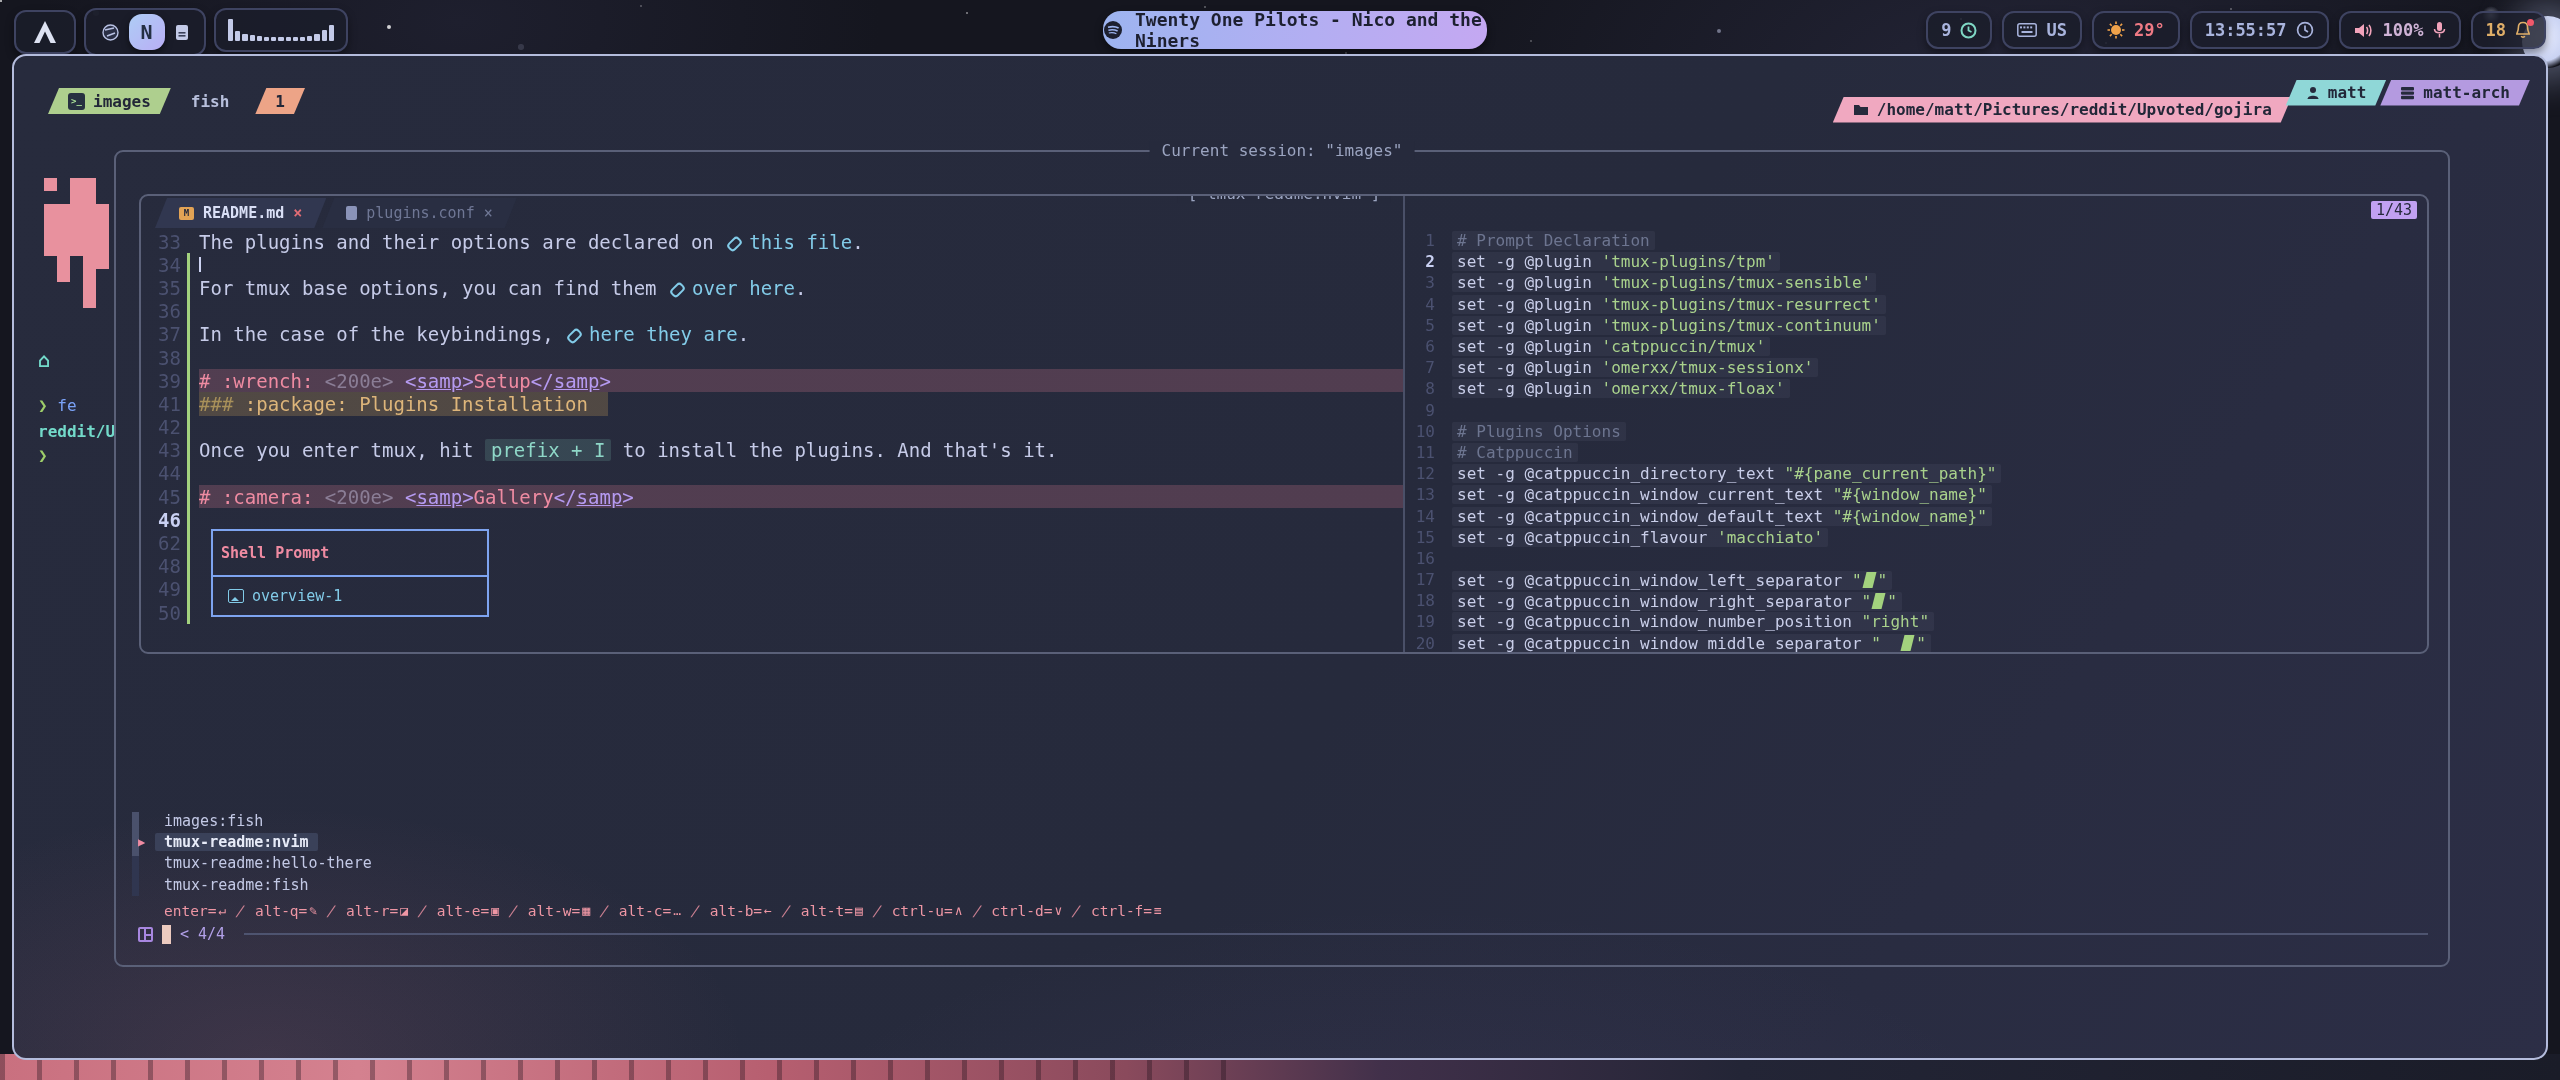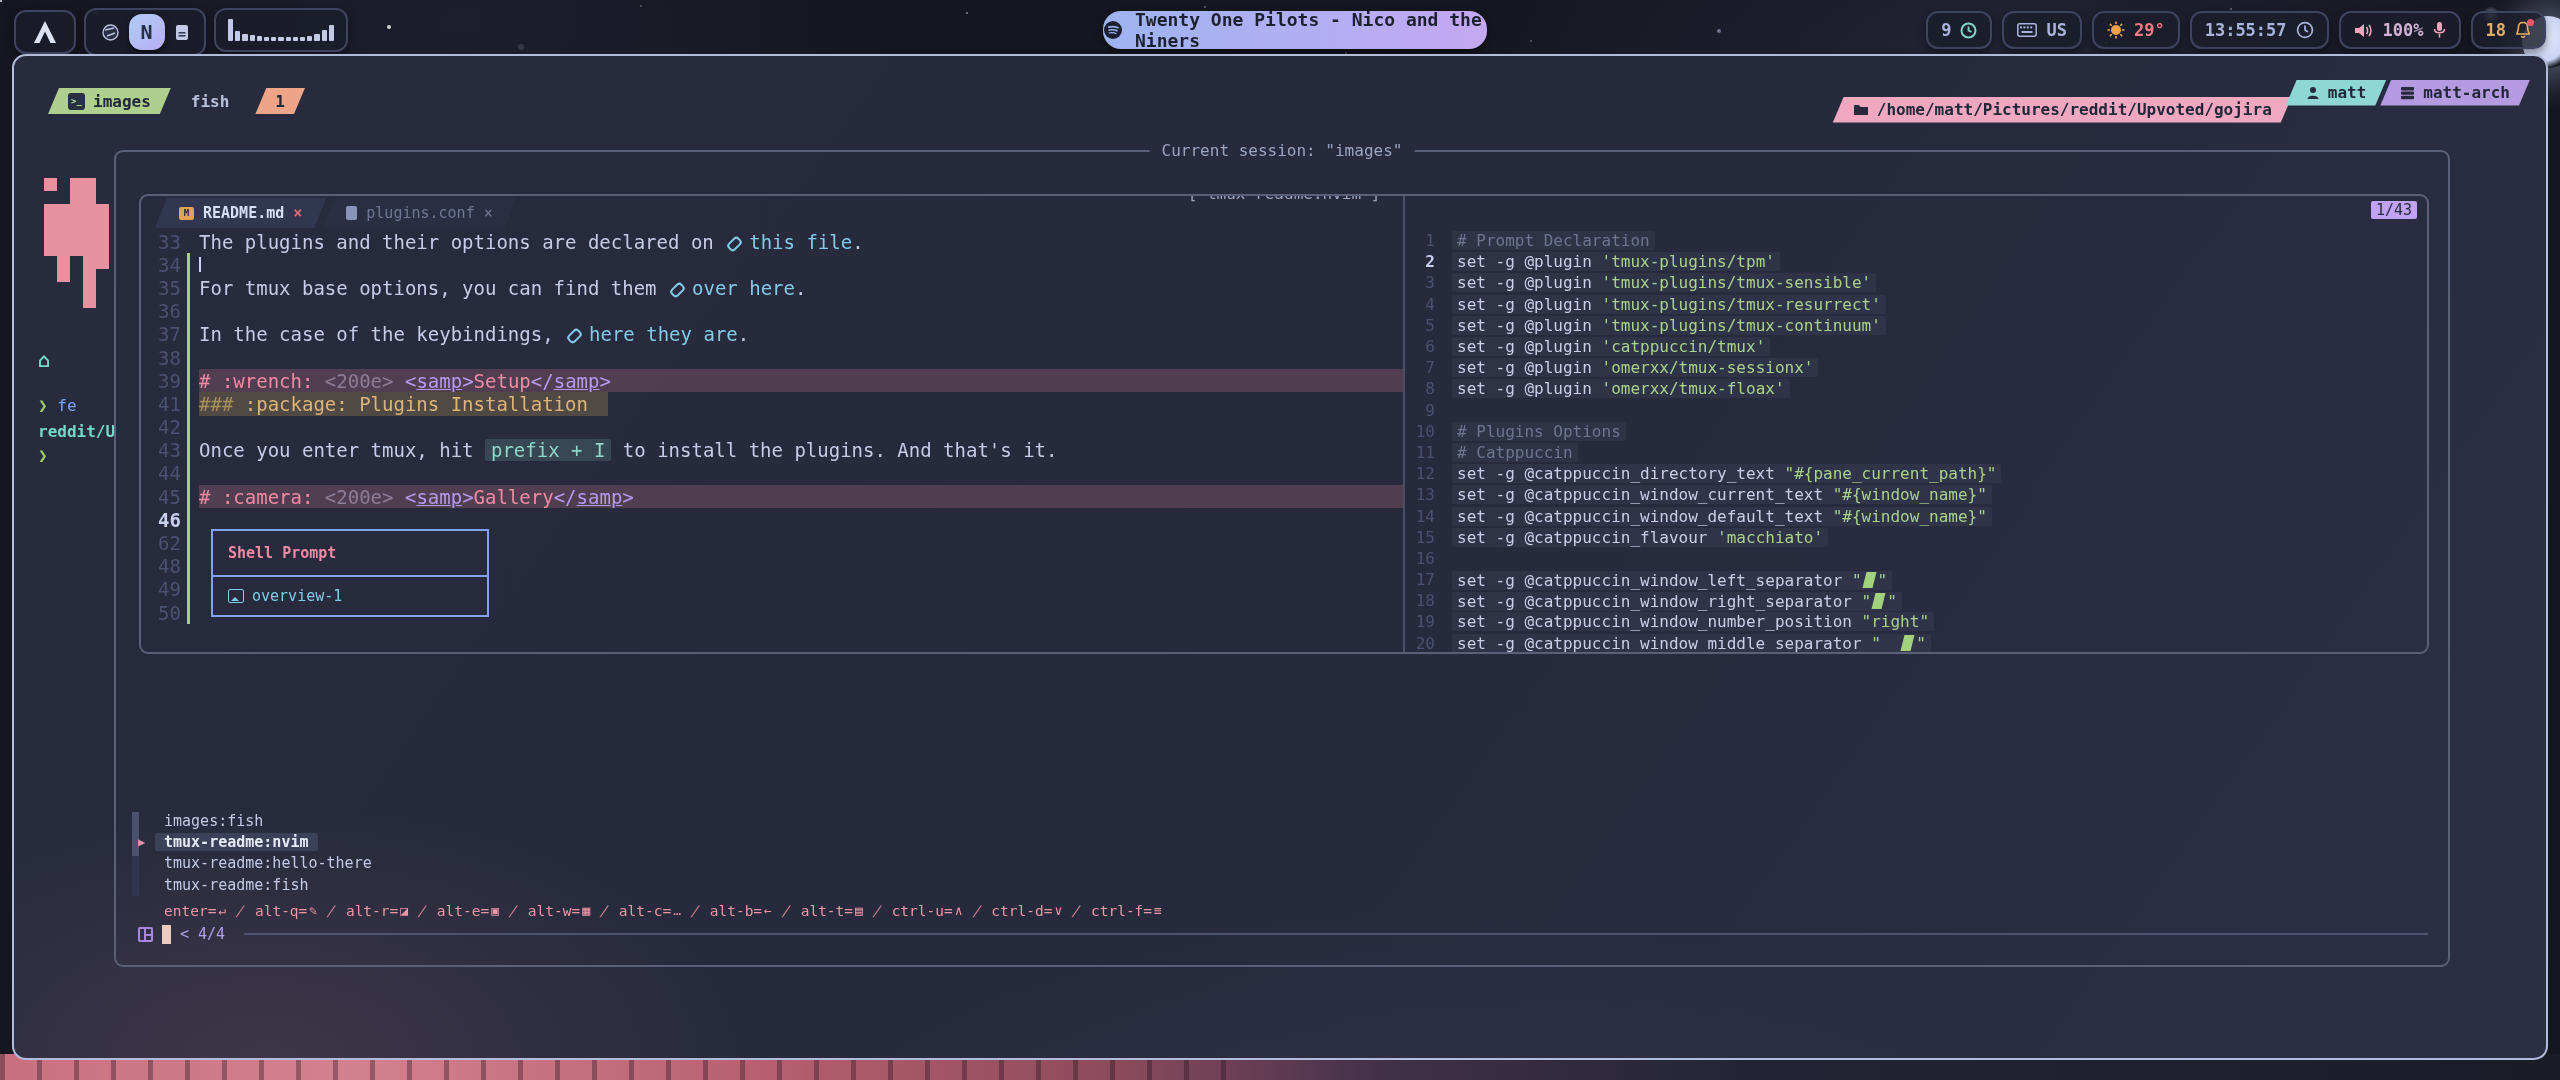--- a/index.html
+++ b/index.html
@@ -114,21 +114,21 @@
   .tk-b{color:#c6cbe8}.tk-w{color:#c9cee9}.tk-str{color:#a9d28c}.tk-c{color:#6d7590}
   .tk-l{color:#82cbe8}.tk-h1{color:#ef8ba2}.tk-tag{color:#b59af0}.tk-u{text-decoration:underline}
   .tk-dim{color:#9d93ad;opacity:.75}.tk-h3{color:#ddb57a}.tk-h3h{color:#a8905a}
   .tk-code{color:#8fd8c8;background:rgba(143,216,200,.16);padding:0 6px;border-radius:2px;}
   .band-h1{background:rgba(236,130,155,.22);flex:1;height:100%;display:flex;align-items:center;}
   .band-h3{background:rgba(196,156,88,.27);display:inline-flex;align-items:center;height:100%;padding-right:20px;}
   .link-ico{display:inline-block;width:11px;height:6px;border:2px solid #82cbe8;border-radius:4px;transform:rotate(-45deg);margin:0 7px 0 2px;}
   .caret{display:inline-block;width:2px;height:15px;background:#cdd3f2;}
   .sep-glyph{display:inline-block;width:10px;height:16px;background:#a3d27e;transform:skewX(-14deg) translateY(2px);margin:0 3px;}
   .md-table{position:absolute;left:70px;top:299px;width:278px;height:88px;border:2px solid #7ea4f0;box-sizing:border-box;z-index:2;}
-  .md-table .tr1{height:46px;border-bottom:2px solid #7ea4f0;display:flex;align-items:center;padding-left:15px;color:#ef8ba2;font-weight:bold;font-size:15px;box-sizing:border-box;}
+  .md-table .tr1{height:46px;border-bottom:2px solid #7ea4f0;display:flex;align-items:center;padding-left:8px;color:#ef8ba2;font-weight:bold;font-size:15px;box-sizing:border-box;}
   .md-table .tr2{height:38px;display:flex;align-items:center;padding-left:15px;color:#82cbe8;font-size:15px;gap:8px;}
   .img-ico{width:14px;height:12px;border:1.5px solid #82cbe8;border-radius:2px;position:relative;display:inline-block;}
   .img-ico:after{content:"";position:absolute;left:2px;bottom:1px;border-left:4px solid transparent;border-right:4px solid transparent;border-bottom:4px solid #82cbe8;}
   
   .fzf{position:absolute;left:14px;right:14px;top:658px;height:150px;font-size:15px;}
   .fzf-track{position:absolute;left:2px;top:2px;width:7px;height:84px;background:#303650;}
   .fzf-thumb{position:absolute;left:0;top:0;width:7px;height:44px;background:#4a516c;}
   .fzf-item{position:relative;height:21.4px;display:flex;align-items:center;padding-left:34px;color:#c3c9e6;}
   .fzf-item .sel-bg{background:#3a4159;border-radius:2px;padding:0 9px;margin-left:-9px;color:#e7ebf8;font-weight:bold;}
   .fzf-arrow{position:absolute;left:8px;color:#ef8ba2;font-size:12px;}

